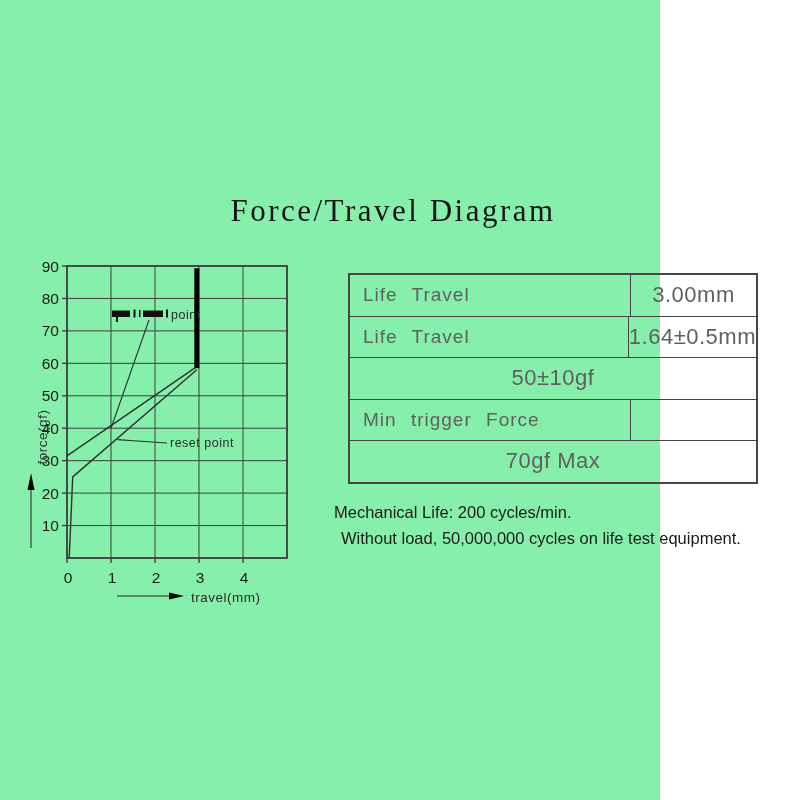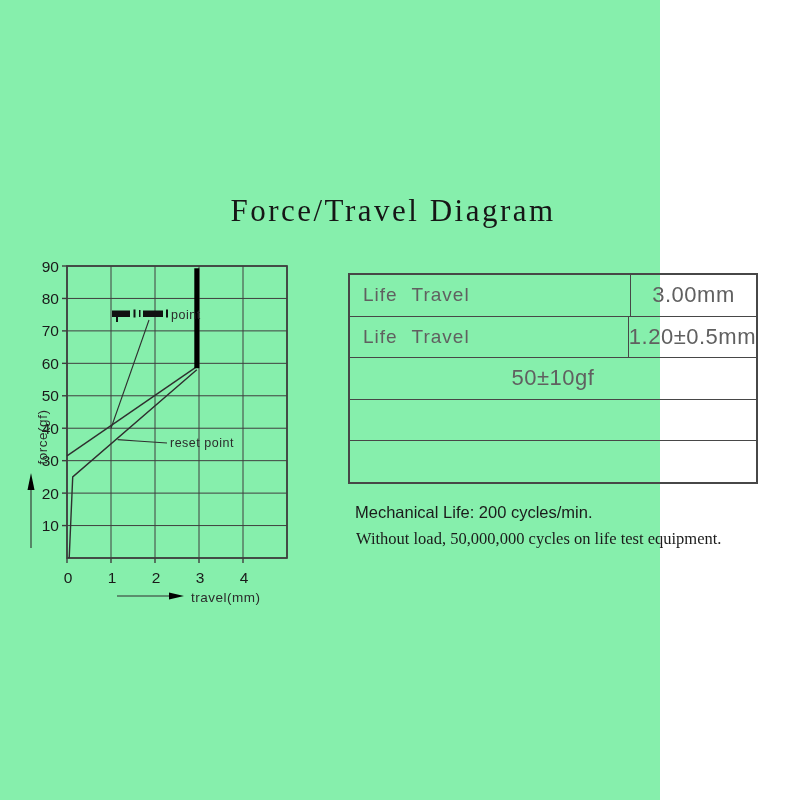--- a/index.html
+++ b/index.html
@@ -72,22 +72,22 @@
     color: #606060;
     letter-spacing: 0.5px;
     white-space: nowrap;
   }
   .note {
     position: absolute;
     font-size: 16.5px;
     color: #1b1b1b;
     white-space: nowrap;
   }
-  .note-1 { left: 355px; top: 503px; }
-  .note-2 { left: 356px; top: 529px; font-family: Liberation Serif, serif; }
+  .note-1 { left: 334px; top: 503px; }
+  .note-2 { left: 341px; top: 529px; }
 </style>
 </head>
 <body>
 
 <div class="page">
 
   <div class="title">Force/Travel Diagram</div>
 
   <svg class="chart-svg" viewBox="0 0 800 800">
       <line x1="67" y1="266" x2="67" y2="558" stroke="#3f3f3f" stroke-width="1"></line>
@@ -156,27 +156,29 @@
       <text x="191" y="601.5" font-size="13.5" fill="#2b2b2b" letter-spacing="0.5">travel(mm)</text>
     </svg>
 
   <div class="spec-table">
     <div class="spec-row">
       <div class="spec-cell-label">Life Travel</div>
       <div class="spec-cell-value">3.00mm</div>
     </div>
     <div class="spec-row">
       <div class="spec-cell-label">Life Travel</div>
-      <div class="spec-cell-value">1.20±0.5mm</div>
+      <div class="spec-cell-value">1.64±0.5mm</div>
     </div>
     <div class="spec-row">
       <div class="spec-cell-value">50±10gf</div>
     </div>
     <div class="spec-row">
+      <div class="spec-cell-label">Min trigger Force</div>
     </div>
     <div class="spec-row">
+      <div class="spec-cell-value">70gf Max</div>
     </div>
   </div>
 
   <div class="note note-1">Mechanical Life: 200 cycles/min.</div>
   <div class="note note-2">Without load, 50,000,000 cycles on life test equipment.</div>
 
 </div>
 
 </body></html>

